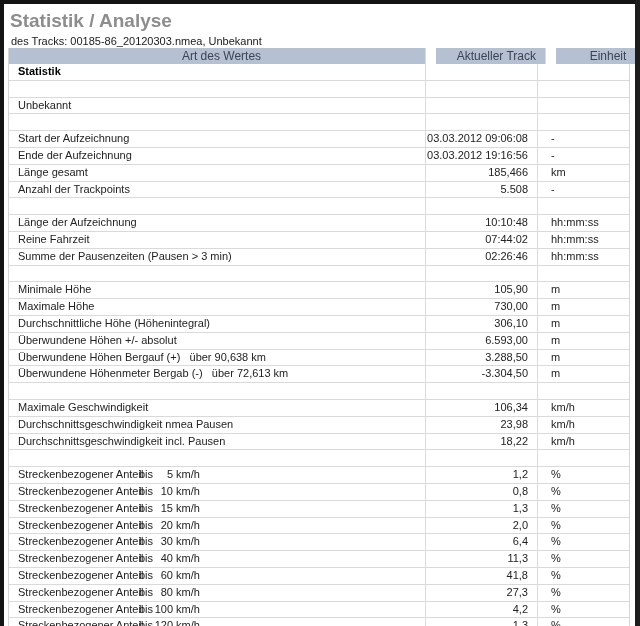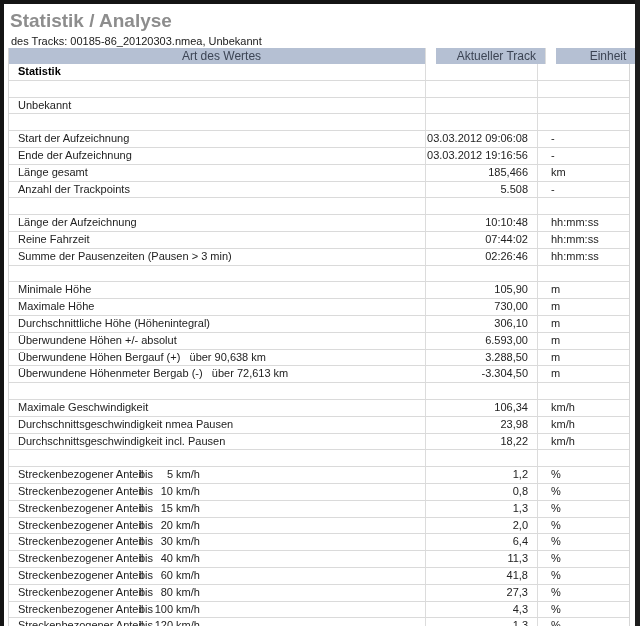--- a/index.html
+++ b/index.html
@@ -257,21 +257,21 @@
           <div class="c c2">41,8</div>
           <div class="c c3">%</div>
         </div>
         <div class="row">
           <div class="c c1"><span class="lbl">Streckenbezogener Anteil</span><span class="bis">bis</span><span class="spd">80</span><span class="spdu">km/h</span></div>
           <div class="c c2">27,3</div>
           <div class="c c3">%</div>
         </div>
         <div class="row">
           <div class="c c1"><span class="lbl">Streckenbezogener Anteil</span><span class="bis">bis</span><span class="spd">100</span><span class="spdu">km/h</span></div>
-          <div class="c c2">4,3</div>
+          <div class="c c2">4,2</div>
           <div class="c c3">%</div>
         </div>
         <div class="row">
           <div class="c c1"><span class="lbl">Streckenbezogener Anteil</span><span class="bis">bis</span><span class="spd">120</span><span class="spdu">km/h</span></div>
           <div class="c c2">1,3</div>
           <div class="c c3">%</div>
         </div>
       </div>
   </div>
 </div>

